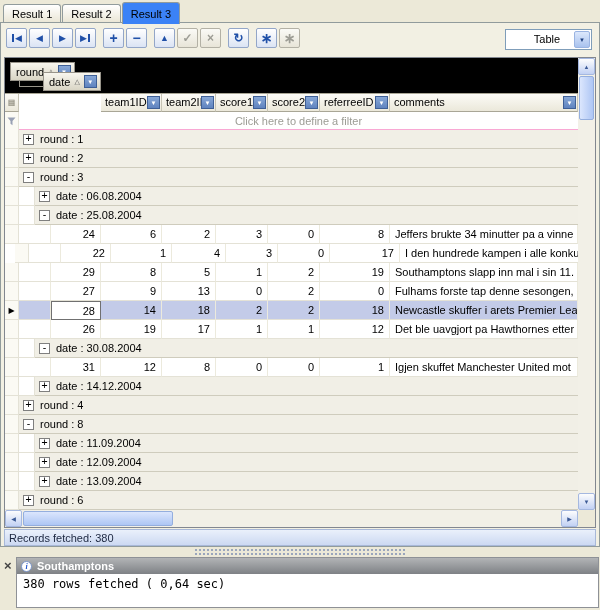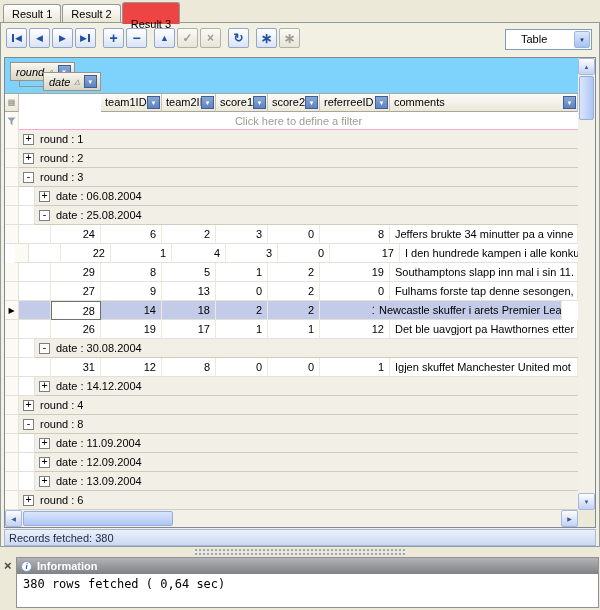--- a/index.html
+++ b/index.html
@@ -1,37 +1,37 @@
 <!DOCTYPE html>
 <html style="--sel: #c3cbe8; --hdrop: #5f83bf; --tbicon: #2050a8; --statusbg: #ccd9f2; --infohdr: #7e8185;"><head>
 <meta charset="utf-8">
 <style>
 *{margin:0;padding:0;box-sizing:border-box;}
 body{font-family:"Liberation Sans",sans-serif;font-size:11px;background:#cfccc0;}
 .window{position:relative;width:600px;height:610px;background:#ece9d8;overflow:hidden;}
 
 .tabs{position:absolute;left:0;top:0;width:100%;height:23px;display:flex;align-items:flex-end;padding-left:3px;}
 .tab{height:19px;padding:3px 8px 0;border:1px solid #919b9c;border-bottom:none;border-radius:3px 3px 0 0;background:linear-gradient(#ffffff,#e9e5d4);margin-right:1px;color:#000;cursor:default;white-space:nowrap;}
-.tab.active{height:22px;padding-top:15px;background:#ef4444;position:relative;z-index:5;margin-bottom:-1px;}
+.tab.active{height:22px;padding-top:5px;background:#3b82f6;position:relative;z-index:5;margin-bottom:-1px;}
 .tab-panel{position:absolute;left:0;top:22px;width:600px;height:525px;background:#f2f0e3;border:1px solid #919b9c;}
 
 .toolbar{position:absolute;left:0;top:0;width:100%;height:32px;}
 .tb-buttons{position:absolute;left:5px;top:5px;display:flex;gap:2px;}
 .tbtn{width:21px;height:20px;border:1px solid #93a6c8;border-radius:2px;background:linear-gradient(#ffffff,#dbe4f4);color:var(--tbicon,#2050a8);display:flex;align-items:center;justify-content:center;font-size:9px;cursor:default;}
 .tbtn.big{font-size:14px;font-weight:bold;}
 .tbtn.med{font-size:12px;font-weight:bold;}
 .tbtn.disabled{color:#9c9c94;border-color:#b3b1a5;background:linear-gradient(#fafaf6,#e8e5d8);}
 .tbtn.grp{margin-left:5px;}
 .tbtn .bar{width:2px;height:8px;background:currentColor;display:inline-block;margin:0 1px;}
 .view-select{position:absolute;right:7px;top:6px;width:87px;height:21px;border:1px solid #7f9db9;background:#fff;display:flex;align-items:stretch;cursor:default;}
-.vs-text{flex:1;padding:3px 0 0 15px;}
+.vs-text{flex:1;padding:3px 0 0 15px;text-align:center;}
 .vs-arrow{width:16px;background:linear-gradient(#dce8fc,#a9c2ee);border:1px solid #9ab4e2;border-radius:2px;color:#1c3e7e;font-size:6px;display:flex;align-items:center;justify-content:center;margin:1px;}
 
 .grid{position:absolute;left:3px;top:34px;width:592px;height:471px;border:1px solid #828790;background:#fff;}
-.groupby{position:absolute;left:0;top:0;width:573px;height:36px;background:#7dd3fc;border-bottom:1px solid #a9a696;font-style:italic;}
+.groupby{position:absolute;left:0;top:0;width:573px;height:36px;background:#000000;border-bottom:1px solid #a9a696;}
 .gb-box{position:absolute;height:19px;border:1px solid #98948a;background:linear-gradient(#f8f6ee,#d9d5c5);display:flex;align-items:center;gap:4px;padding:0 3px 0 5px;cursor:default;}
 .gb-round{left:5px;top:4px;}
 .gb-date{left:38px;top:14px;}
 .gb-connector{position:absolute;left:14px;top:23px;width:24px;height:6px;border-left:1px solid #98948a;border-bottom:1px solid #98948a;}
 .gb-sort{font-size:7px;color:#555;}
 .gb-drop{width:13px;height:13px;background:linear-gradient(#87a7d6,var(--hdrop,#5f83bf));border:1px solid #3e5f96;color:#fff;font-size:6px;display:flex;align-items:center;justify-content:center;}
 .header-row{position:absolute;left:0;top:36px;width:573px;height:18px;}
 .hcell,.hmarker{position:absolute;top:0;height:18px;background:linear-gradient(#fcfbf7,#ebe8da);border-right:1px solid #c6c3b4;border-bottom:1px solid #a9a696;}
 .hmarker{left:0;width:14px;color:#8a8778;font-size:8px;display:flex;align-items:center;justify-content:center;}
 .hcell{padding:2px 2px 0 4px;overflow:hidden;cursor:default;}
@@ -234,21 +234,21 @@
             <div class="mcell">
               <span class="rowarrow">▶</span>
             </div>
             <div class="dindent" style="left: 14px; width: 32px;"></div>
             <div class="dcell ar focuscell" style="left: 46px; width: 50px;">28</div>
             <div class="dcell ar" style="left: 96px; width: 61px;">14</div>
             <div class="dcell ar" style="left: 157px; width: 54px;">18</div>
             <div class="dcell ar" style="left: 211px; width: 52px;">2</div>
             <div class="dcell ar" style="left: 263px; width: 52px;">2</div>
             <div class="dcell ar" style="left: 315px; width: 70px;">18</div>
-            <div class="dcell" style="left: 369px; width: 188px;">Newcastle skuffer i arets Premier Lea</div>
+            <div class="dcell" style="left: 385px; width: 188px;">Newcastle skuffer i arets Premier Lea</div>
           </div>
           <div class="grow" style="top: 190px;">
             <div class="mcell"></div>
             <div class="dindent" style="left: 14px; width: 32px;"></div>
             <div class="dcell ar" style="left: 46px; width: 50px;">26</div>
             <div class="dcell ar" style="left: 96px; width: 61px;">19</div>
             <div class="dcell ar" style="left: 157px; width: 54px;">17</div>
             <div class="dcell ar" style="left: 211px; width: 52px;">1</div>
             <div class="dcell ar" style="left: 263px; width: 52px;">1</div>
             <div class="dcell ar" style="left: 315px; width: 70px;">12</div>
@@ -353,21 +353,21 @@
     <div class="splitter-dots"></div>
   </div>
 
   <div class="info-panel">
     <div class="info-strip">
       <span class="info-close">×</span>
     </div>
     <div class="info-main">
       <div class="info-header">
         <span class="info-icon">i</span>
-        <span>Information</span>
+        <span>Southamptons</span>
       </div>
       <div class="info-body">
         <span>380 rows fetched ( 0,64 sec)</span>
       </div>
     </div>
   </div>
 
 </div>
 
 </body></html>

